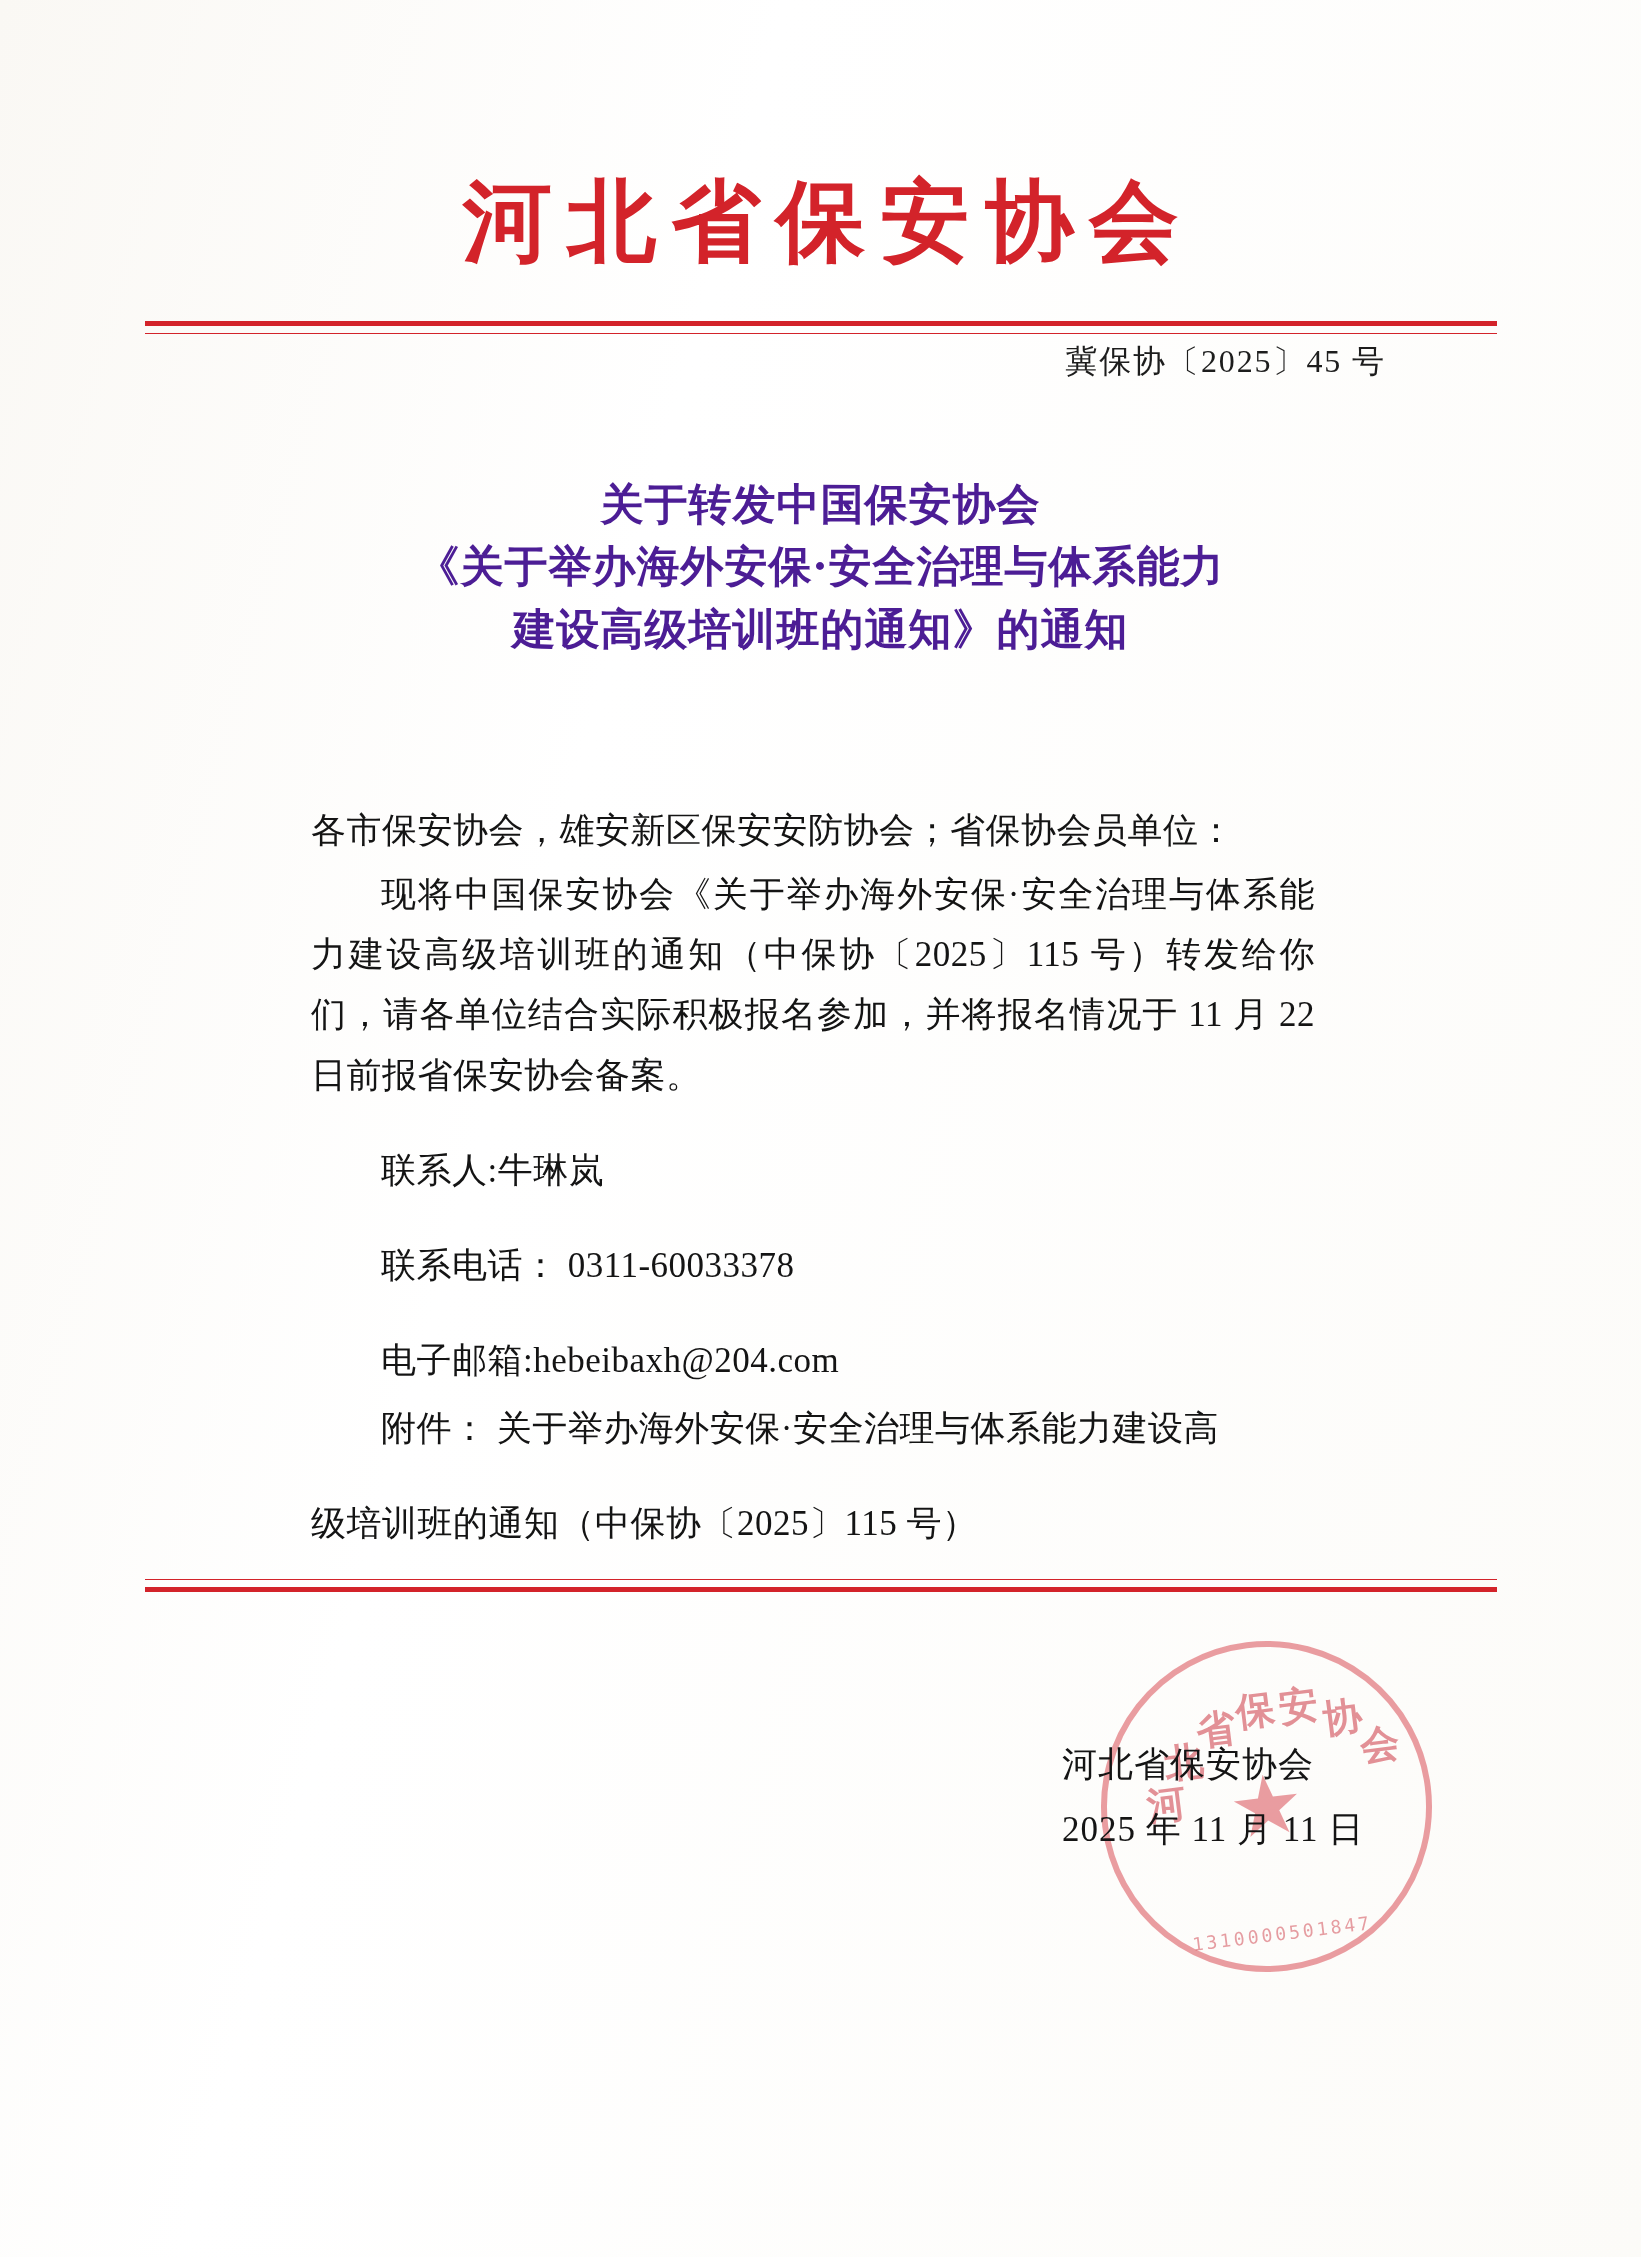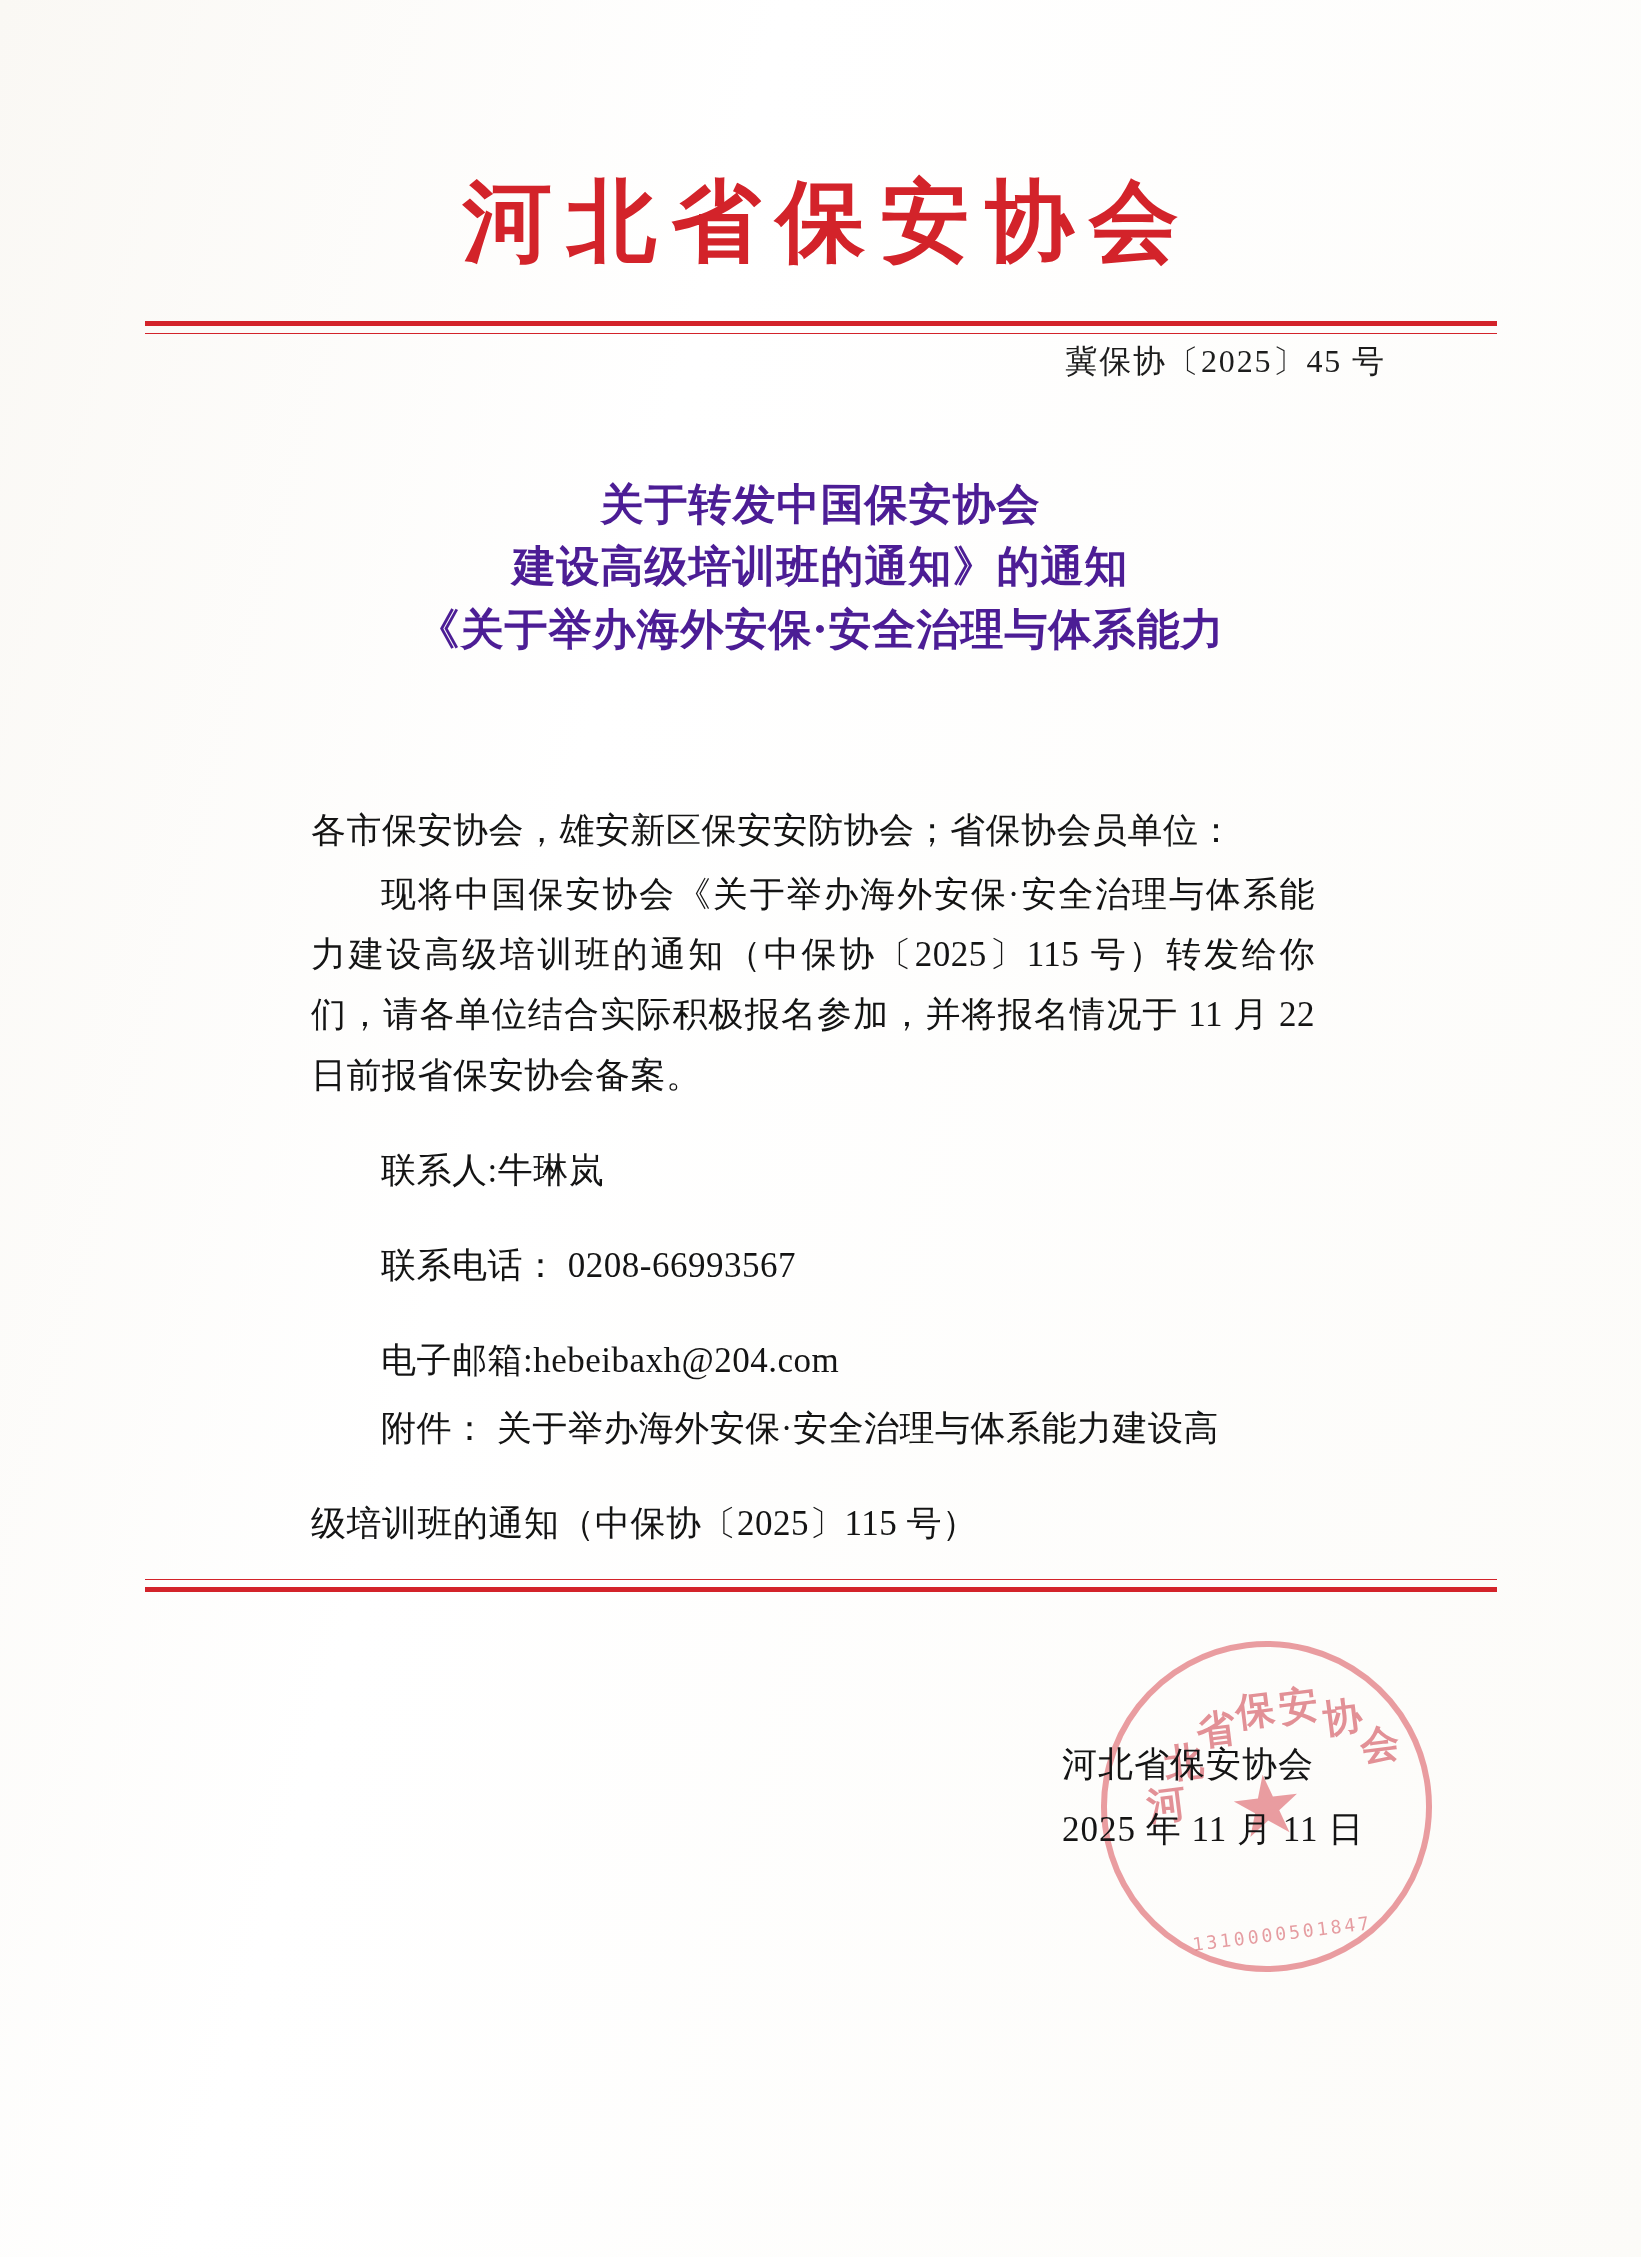--- a/index.html
+++ b/index.html
@@ -216,31 +216,31 @@
 
     <div class="rule-group-top">
       <div class="rule-thick"></div>
       <div class="rule-thin"></div>
     </div>
 
     <div class="doc-number">冀保协〔2025〕45 号</div>
 
     <div class="doc-title">
       <div>关于转发中国保安协会</div>
+      <div>《关于举办海外安保·安全治理与体系能力</div>
       <div>建设高级培训班的通知》的通知</div>
-      <div>《关于举办海外安保·安全治理与体系能力</div>
     </div>
 
     <div class="body-block">
       <p class="para">各市保安协会，雄安新区保安安防协会；省保协会员单位：</p>
       <p class="para indent2">现将中国保安协会《关于举办海外安保·安全治理与体系能力建设高级培训班的通知（中保协〔2025〕115 号）转发给你们，请各单位结合实际积极报名参加，并将报名情况于 11 月 22 日前报省保安协会备案。</p>
 
       <div class="contact-block">
         <p class="contact-line">联系人:牛琳岚</p>
-        <p class="contact-line">联系电话： 0208-66993567</p>
+        <p class="contact-line">联系电话： 0311-60033378</p>
         <p class="contact-line">电子邮箱:hebeibaxh@204.com</p>
       </div>
 
       <p class="attach-line">附件： 关于举办海外安保·安全治理与体系能力建设高</p>
       <p class="attach-cont">级培训班的通知（中保协〔2025〕115 号）</p>
     </div>
 
     <div class="seal">
       <div class="seal-arc-text">
         <span style="transform: rotate(-62deg) translate(-19.3px,-124px) rotate(62deg);">河</span>

